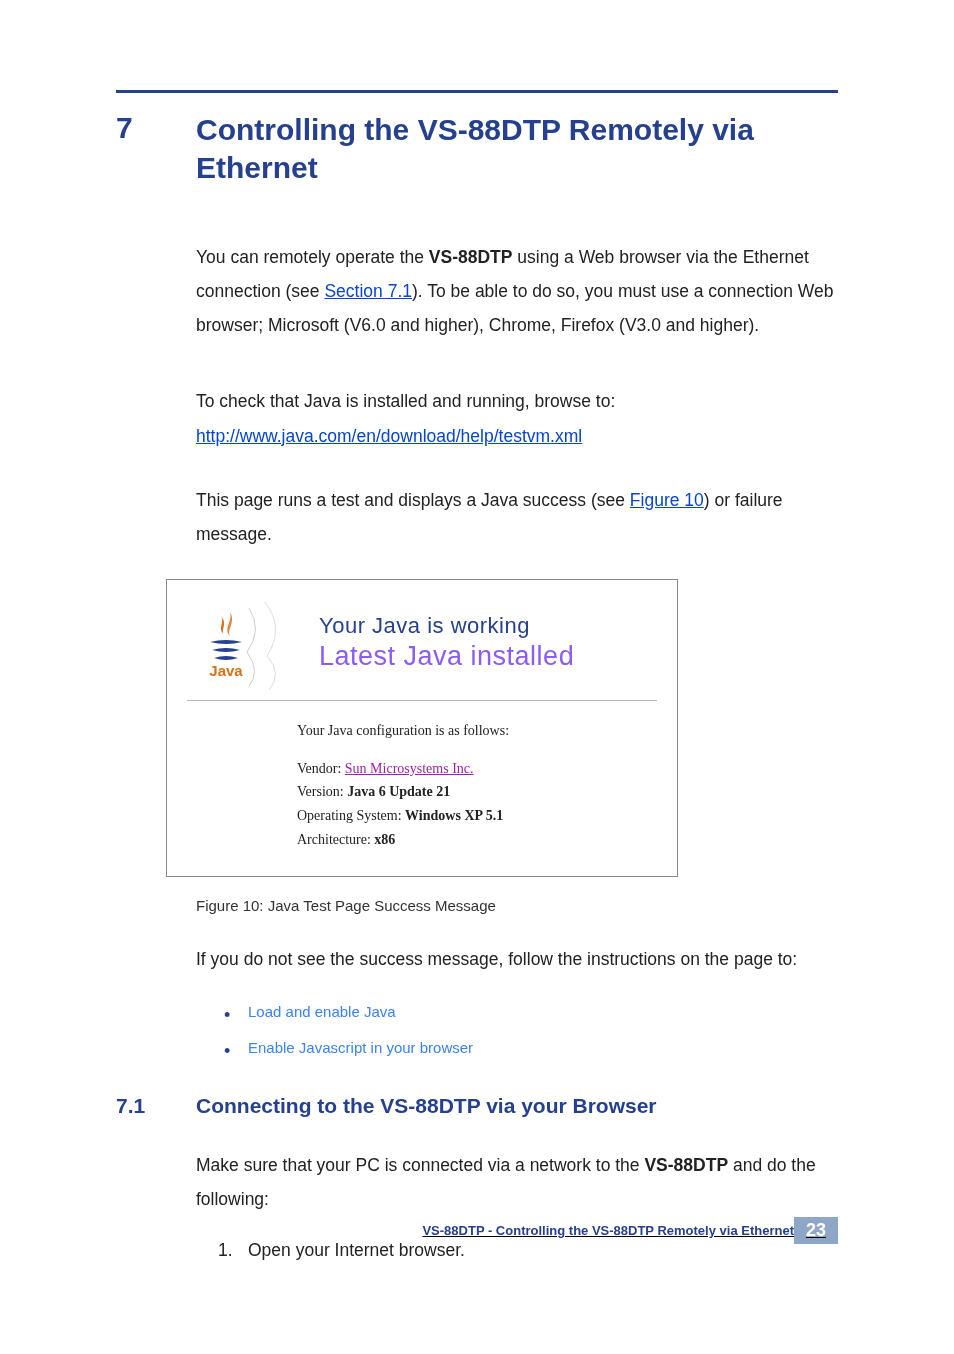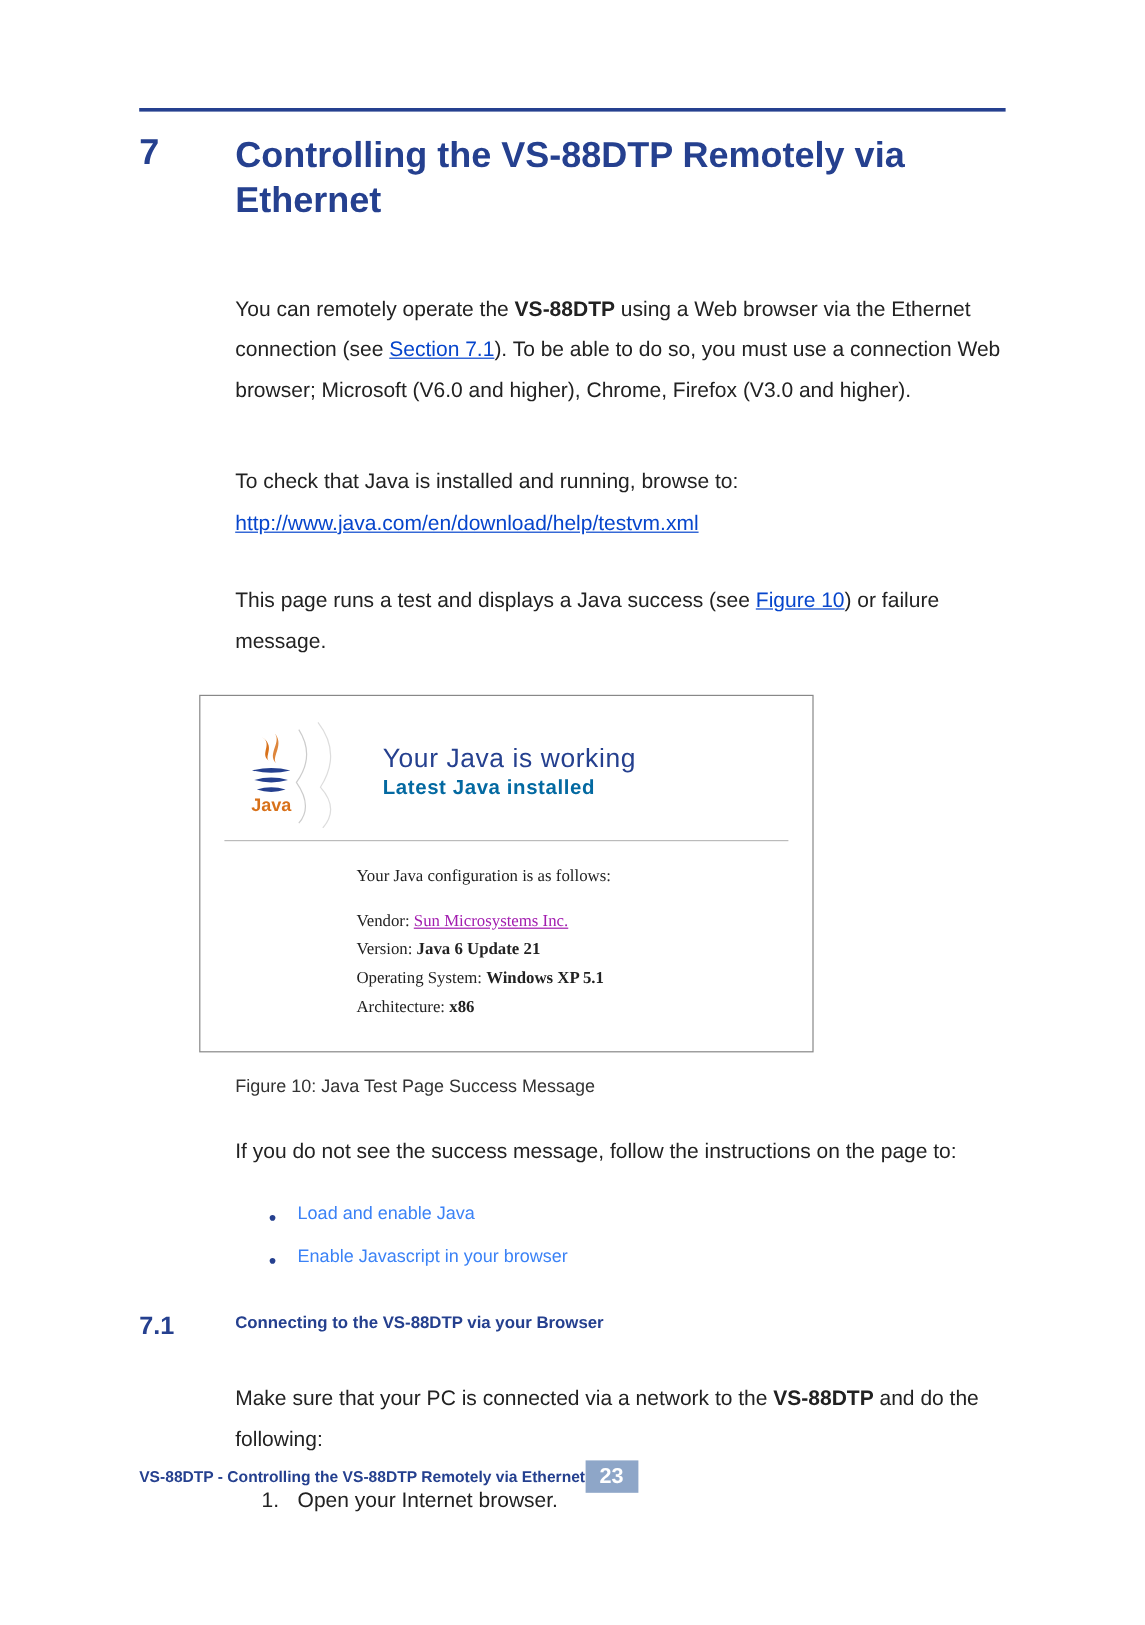--- a/index.html
+++ b/index.html
@@ -57,21 +57,21 @@
     }
     .java-lines {
       position: absolute;
       left: 54px;
       top: -8px;
       width: 80px; height: 90px;
       pointer-events: none;
     }
     .fig-titles { margin-left: 58px; }
     .fig-title1 { color: #25408f; font-size: 22px; font-weight: normal; letter-spacing: 0.5px; margin-bottom: 2px;}
-    .fig-title2 { color: #0369a1; font-size: 17px; font-weight: bold; letter-spacing: 0.5px;}
+    .fig-title2 { color: #8b5cf6; font-size: 27px; font-weight: normal; letter-spacing: 0.5px;}
     .fig-hr { border: none; border-top: 1px solid #bbb; margin: 0 20px 18px 20px; }
     .fig-details {
       margin-left: 130px;
       font-family: Georgia, 'Times New Roman', serif;
       font-size: 14px;
       color: #222;
       line-height: 1.7;
     }
     .fig-details .lbl { font-weight: normal; }
     .fig-details .val-bold { font-weight: bold; }
@@ -103,21 +103,21 @@
       color: #25408f;
       font-size: 18px;
     }
     .subsection-header {
       display: flex;
       align-items: flex-start;
       margin-top: 4px;
       margin-bottom: 30px;
     }
     .subsection-number { color: #25408f; font-size: 21px; font-weight: bold; width: 80px; flex-shrink: 0; }
-    .subsection-title { color: #25408f; font-size: 14px; font-weight: bold; }
+    .subsection-title { color: #25408f; font-size: 21px; font-weight: bold; }
     ol.numbered {
       list-style: none;
       margin-left: 28px;
       margin-top: 8px;
     }
     ol.numbered li {
       position: relative;
       padding-left: 24px;
       font-size: 17.5px;
       color: #222;
@@ -127,23 +127,24 @@
       content: attr(data-num) ".";
       position: absolute;
       left: -6px;
     }
     .footer {
       position: absolute;
       bottom: 110px;
       left: 116px;
       right: 116px;
       display: flex;
-      justify-content: flex-start;
+      justify-content: flex-end;
       align-items: center;
       font-size: 13px;
+      text-decoration: underline;
     }
     .footer-left { color: #25408f; font-weight: bold; }
     .footer-page {
       background: #8ea6c8;
       color: #fff;
       font-weight: bold;
       padding: 3px 12px;
       font-size: 18px;
     }
     .para-intro-check { margin-top: 42px; }

